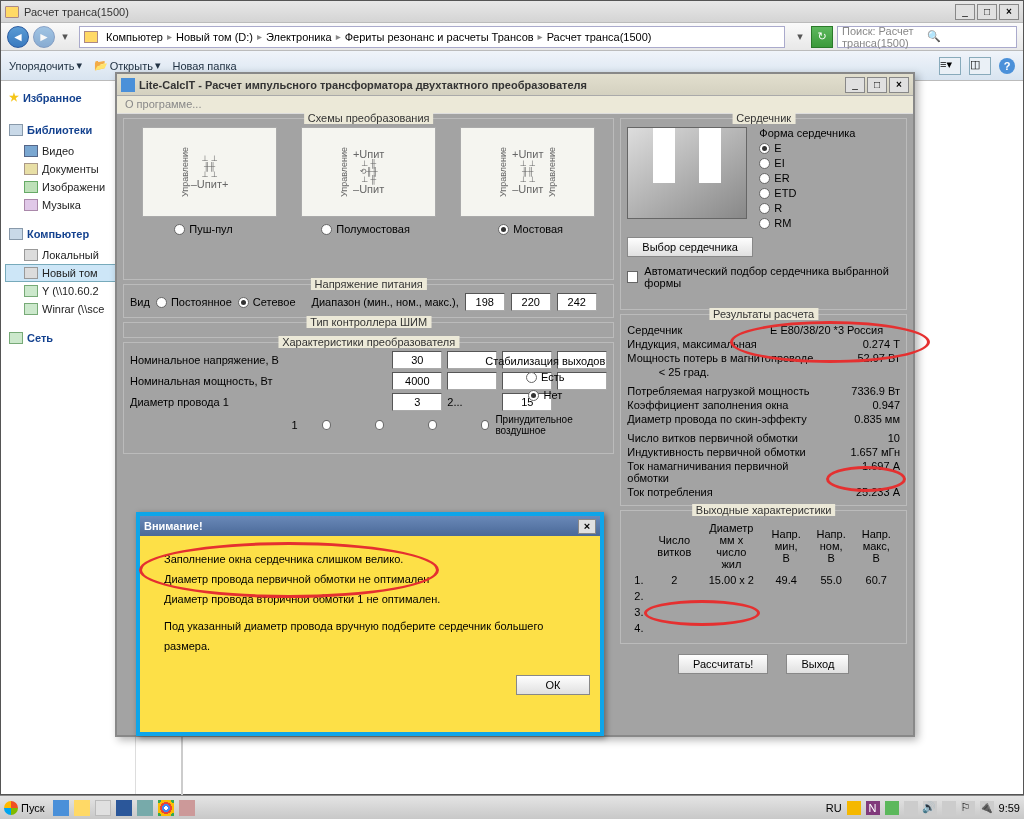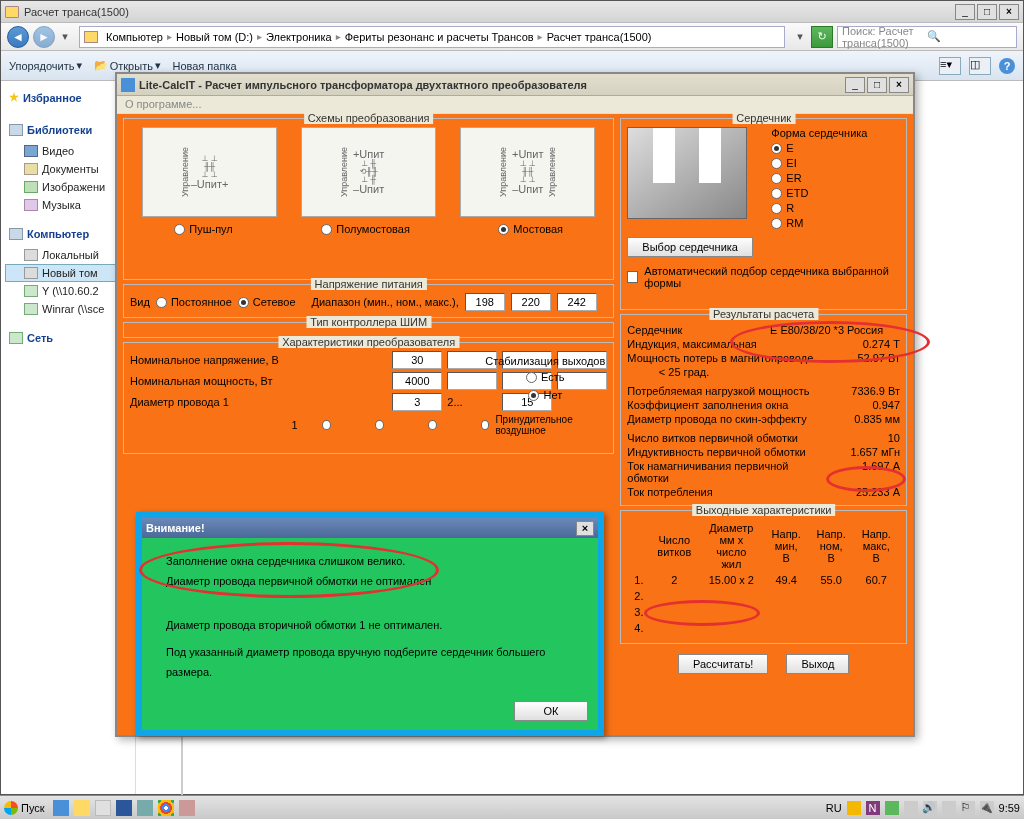--- a/index.html
+++ b/index.html
@@ -47,21 +47,21 @@
 .ic-img{background:#bde0b8;border:1px solid #6a6;}
 .ic-mus{background:#e0c8e8;border:1px solid #a8a;}
 .ic-comp{background:#c9d9e8;border:1px solid #89a;}
 .ic-disk{background:#dcdcdc;border:1px solid #999;}
 .ic-net{background:#cce8cc;border:1px solid #7a7;}
 
 .content-area { flex:1; background:#fff; position:relative;}
 .content-sep-line { position:absolute; left:45px; top:30px; width:2px; height:700px; background:#ccc; }
 
 
-.calcit { position:absolute; left:115px; top:72px; width:800px; height:665px; background:#f97316; border:2px solid #888; box-shadow:3px 3px 8px rgba(0,0,0,.3); }
+.calcit { position:absolute; left:115px; top:72px; width:800px; height:665px; background:#a3a3a3; border:2px solid #888; box-shadow:3px 3px 8px rgba(0,0,0,.3); }
 .calcit-titlebar { height:22px; background:linear-gradient(#e2dfce,#d4d1c0); display:flex; align-items:center; padding:0 4px; border-bottom:1px solid #aaa;}
 .calcit-titlebar .app-icon { width:14px; height:14px; background:#4a90d9; margin-right:4px; }
 .calcit-titlebar .title { flex:1; font-weight:bold; color:#333; font-size:11px;}
 .calcit-menu { height:18px; padding:2px 8px; color:#888; background:#ece9d8; border-bottom:1px solid #ddd;}
 .calcit-body { padding:4px 6px; display:flex; gap:6px; }
 .calcit-left { flex:1; display:flex; flex-direction:column; gap:4px; }
 .calcit-right { width:296px; display:flex; flex-direction:column; gap:4px; }
 
 .groupbox { border:1px solid #bbb; padding:8px 6px 6px 6px; position:relative; }
 .groupbox-title { position:absolute; top:-7px; left:50%; transform:translateX(-50%); background:#ece9d8; padding:0 4px; font-size:11px; color:#333; white-space:nowrap;}
@@ -84,36 +84,36 @@
 
 .btn { background:linear-gradient(#fefefe,#e0e0e0); border:1px solid #888; padding:3px 14px; cursor:pointer; font-size:11px;}
 .checkbox { width:12px; height:12px; border:1px solid #666; background:#fff; display:inline-block;}
 
 
 .core-img { width:120px; height:92px; background:linear-gradient(145deg,#ddd,#888); border:1px solid #666; position:relative;}
 .core-img::before, .core-img::after { content:''; position:absolute; background:#fff; }
 .core-img::before { left:25px; top:0; width:22px; height:55px; }
 .core-img::after { right:25px; top:0; width:22px; height:55px; }
 
-.core-box { display:flex; gap:24px;}
+.core-box { display:flex; gap:12px;}
 .core-form-col { display:flex; flex-direction:column; gap:3px;}
 
 .results { font-size:11px;}
 .results-row { display:flex; padding:1px 0;}
 .results-row .label { flex:1;}
 .results-row .val { width:82px; text-align:right;}
 
 .table-out { font-size:11px;}
 .table-out th, .table-out td { padding:1px 5px; text-align:center;}
 .table-out th { font-weight:normal;}
 
 .dlg-btns { display:flex; justify-content:center; gap:18px; margin-top:6px;}
 
 
-.warn-dlg { position:absolute; left:136px; top:512px; width:468px; height:224px; background:#22c55e; border:6px solid #0ea5e9; box-shadow:2px 2px 6px rgba(0,0,0,.4);}
+.warn-dlg { position:absolute; left:136px; top:512px; width:468px; height:224px; background:#fde047; border:4px solid #0ea5e9; box-shadow:2px 2px 6px rgba(0,0,0,.4);}
 .warn-titlebar { height:20px; background:linear-gradient(#6a89b8,#4a6998); display:flex; align-items:center; padding:0 4px;}
 .warn-titlebar .title { flex:1; color:#fff; font-weight:bold; font-size:11px;}
 .warn-close { width:18px; height:15px; background:#e0e0e0; border:1px solid #888; text-align:center; line-height:12px; font-weight:bold; cursor:pointer;}
 .warn-body { padding:14px 24px; font-size:11px; line-height:1.8;}
 .warn-btns { display:flex; justify-content:flex-end; padding:4px 10px;}
 
 
 .red-el { position:absolute; border:3px solid #e53030; border-radius:50%; pointer-events:none;}
 
 
@@ -487,21 +487,21 @@
   </div>
 </div>
 
 <div class="warn-dlg">
   <div class="warn-titlebar">
     <span class="title">Внимание!</span>
     <div class="warn-close">×</div>
   </div>
   <div class="warn-body">
     <div>Заполнение окна сердечника слишком велико.</div>
-    <div style="margin-bottom:24px;">Диаметр провода первичной обмотки не оптимален</div>
+    <div style="margin-bottom:0;">Диаметр провода первичной обмотки не оптимален</div>
     <div style="margin-bottom:8px;">Диаметр провода вторичной обмотки 1 не оптимален.</div>
     <div>Под указанный диаметр провода вручную подберите сердечник большего размера.</div>
   </div>
   <div class="warn-btns">
     <button class="btn" style="width:74px">ОК</button>
   </div>
 </div>
 
 <div class="red-el" style="left:730px; top:321px; width:200px; height:42px;"></div>
 <div class="red-el" style="left:826px; top:466px; width:80px; height:26px;"></div>

